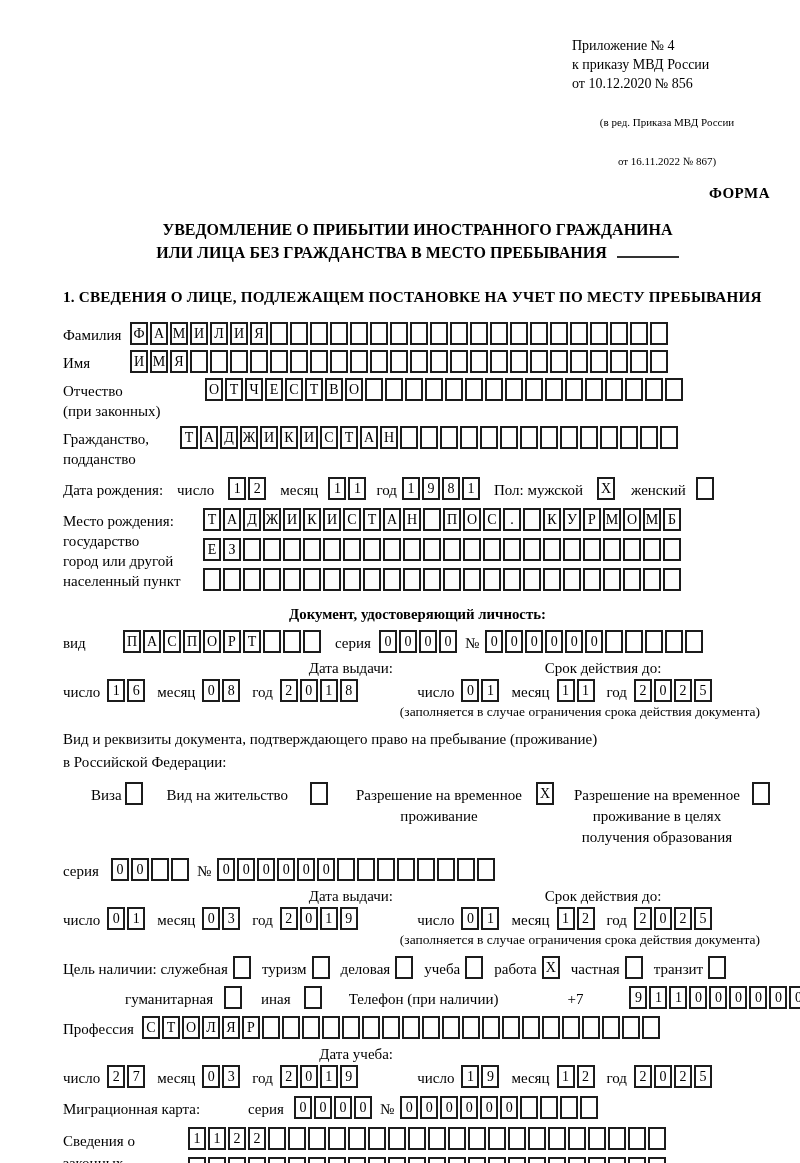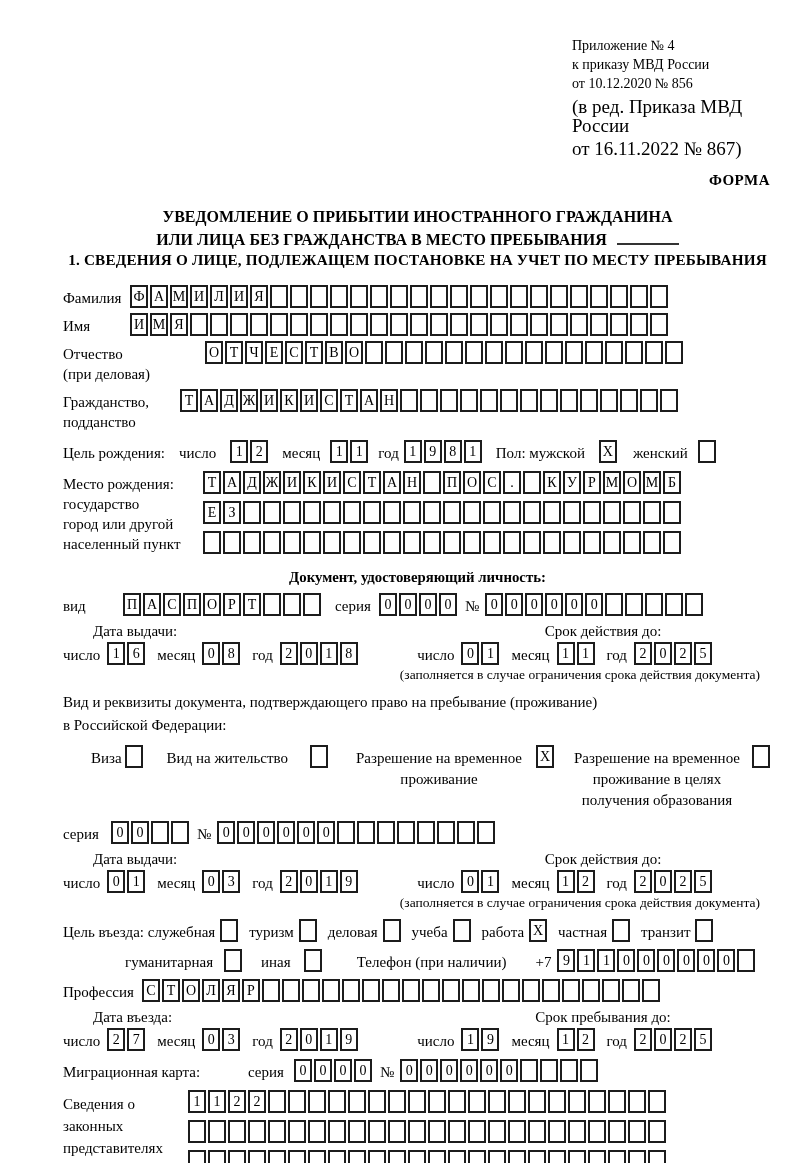--- a/index.html
+++ b/index.html
@@ -5,48 +5,48 @@
   * { margin:0; padding:0; box-sizing:border-box; }
   html,body { background:#fff; }
   body {
     width:800px; height:1163px; overflow:hidden;
     font-family:"Liberation Serif", serif; color:#000; font-size:15px;
   }
   .page { padding:36px 28px 0 63px; width:800px; }
 
   
   .hdr-block { width:190px; margin-left:auto; margin-right:10px; line-height:19px; font-size:14px; }
-  .hdr-block .sub { margin-top:4px; font-size:19px; }
+  .hdr-block .sub { margin-top:20px; font-size:11px;text-align:center; }
   .forma { text-align:right; font-weight:bold; margin:14px 2px 0 0; font-size:15px; letter-spacing:.5px; }
 
   
   .title { text-align:center; font-weight:bold; font-size:16px; margin-top:16px; line-height:23px; }
   .blank-line { display:inline-block; width:62px; border-bottom:2px solid #333; height:14px; margin-left:10px; }
-  .sec-heading { font-weight:bold; font-size:15.2px; margin-bottom:16px; letter-spacing:.2px;text-align:center; }
+  .sec-heading { font-weight:bold; font-size:15.2px; margin-top:24px; margin-bottom:16px; letter-spacing:.2px; }
 
   
   .row { display:flex; align-items:flex-start; margin-bottom:5px; }
   .boxes { display:flex; flex-wrap:nowrap; }
   .box {
     display:inline-block; width:18px; height:23px; border:2px solid #1c1c1c;
     margin-right:2px; text-align:center; font-size:14px; line-height:20px; flex:0 0 auto;
     background:#fff;
   }
   .lbl { flex:0 0 auto; padding-top:3px; line-height:20px; }
   .w67 { width:67px; } .w142{ width:142px; } .w117{ width:117px; } .w140{ width:140px; }
   .w60 { width:60px; } .w71{ width:71px; } .w125{ width:125px; } .w155{ width:155px; }
   .stack .boxes { margin-bottom:7px; }
   .mt8 { margin-top:8px; }
 
   .doc-heading { text-align:center; font-weight:bold; font-size:14.8px; margin:8px 0 7px 0; }
   .inline-gap { margin:0 8px 0 12px; }
   .num-gap { margin:0 6px 0 6px; }
 
   .date-heads { display:flex; margin:7px 0 2px 0; }
-  .date-heads .dh-left { width:300px; text-align:left; margin-left:30px; }
+  .date-heads .dh-left { width:300px; text-align:right; margin-left:30px; }
   .date-heads .dh-right { width:300px; text-align:center; margin-left:60px; }
   .date-row { display:flex; align-items:flex-start; margin-bottom:2px; }
   .dgroup { display:flex; align-items:flex-start; }
   .dgroup .lbl { margin-right:7px; }
   .dgroup .boxes { margin-right:10px; }
   .right-group { margin-left:auto; margin-right:48px; }
   .note-right { text-align:right; font-size:13.5px; margin:1px 12px 8px 0; }
 
   .para { line-height:23px; margin-top:6px; }
   .permits { display:flex; align-items:flex-start; margin:8px 0 10px 0;justify-content:flex-end; }
@@ -142,21 +142,21 @@
         <span class="box"></span>
         <span class="box"></span>
         <span class="box"></span>
         <span class="box"></span>
       </div>
   </div>
 
   <div class="row">
     <div class="lbl w142">
       <div>Отчество</div>
-      <div>(при деловая)</div>
+      <div>(при законных)</div>
     </div>
     <div class="boxes">
         <span class="box">О</span>
         <span class="box">Т</span>
         <span class="box">Ч</span>
         <span class="box">Е</span>
         <span class="box">С</span>
         <span class="box">Т</span>
         <span class="box">В</span>
         <span class="box">О</span>
@@ -207,21 +207,21 @@
         <span class="box"></span>
         <span class="box"></span>
         <span class="box"></span>
         <span class="box"></span>
         <span class="box"></span>
         <span class="box"></span>
       </div>
   </div>
 
   <div class="row mt8">
-    <div class="lbl" style="margin-right:14px;">Цель рождения:</div>
+    <div class="lbl" style="margin-right:14px;">Дата рождения:</div>
     <div class="lbl" style="margin-right:14px;">число</div>
     <div class="boxes">
         <span class="box">1</span>
         <span class="box">2</span>
       </div>
     <div class="lbl" style="margin:0 10px 0 12px;">месяц</div>
     <div class="boxes">
         <span class="box">1</span>
         <span class="box">1</span>
       </div>
@@ -519,21 +519,21 @@
           <span class="box">0</span>
           <span class="box">2</span>
           <span class="box">5</span>
         </span>
     </div>
   </div>
   <div class="note-right">(заполняется в случае ограничения срока действия документа)</div>
 
   <div class="purpose-row">
     <div class="pair">
-      <span class="lbl">Цель въезда: служебная</span>
+      <span class="lbl">Цель наличии: служебная</span>
       <span class="boxes">
           <span class="box"></span>
         </span>
     </div>
     <div class="pair">
       <span class="lbl">туризм</span>
       <span class="boxes">
           <span class="box"></span>
         </span>
     </div>
@@ -574,21 +574,21 @@
       <span class="boxes" style="margin-left:6px;">
           <span class="box"></span>
         </span>
     </div>
     <div class="pair" style="margin-left:8px;">
       <span class="lbl">иная</span>
       <span class="boxes" style="margin-left:8px;">
           <span class="box"></span>
         </span>
     </div>
-    <div class="pair" style="margin-left:24px;">
+    <div class="pair" style="margin-left:16px;gap:40px;">
       <span class="lbl">Телефон (при наличии)</span>
       <span class="lbl" style="margin:0 6px 0 24px;">+7</span>
       <span class="boxes">
           <span class="box">9</span>
           <span class="box">1</span>
           <span class="box">1</span>
           <span class="box">0</span>
           <span class="box">0</span>
           <span class="box">0</span>
           <span class="box">0</span>
@@ -625,22 +625,21 @@
         <span class="box"></span>
         <span class="box"></span>
         <span class="box"></span>
         <span class="box"></span>
         <span class="box"></span>
         <span class="box"></span>
       </div>
   </div>
 
   <div class="date-heads">
-    <div class="dh-left">Дата въезда:</div>
-    <div class="dh-right">Срок пребывания до:</div>
+    <div class="dh-left">Дата учеба:</div>
   </div>
   <div class="date-row">
     <div class="dgroup">
       <span class="lbl">число</span>
       <span class="boxes">
           <span class="box">2</span>
           <span class="box">7</span>
         </span>
       <span class="lbl">месяц</span>
       <span class="boxes">

